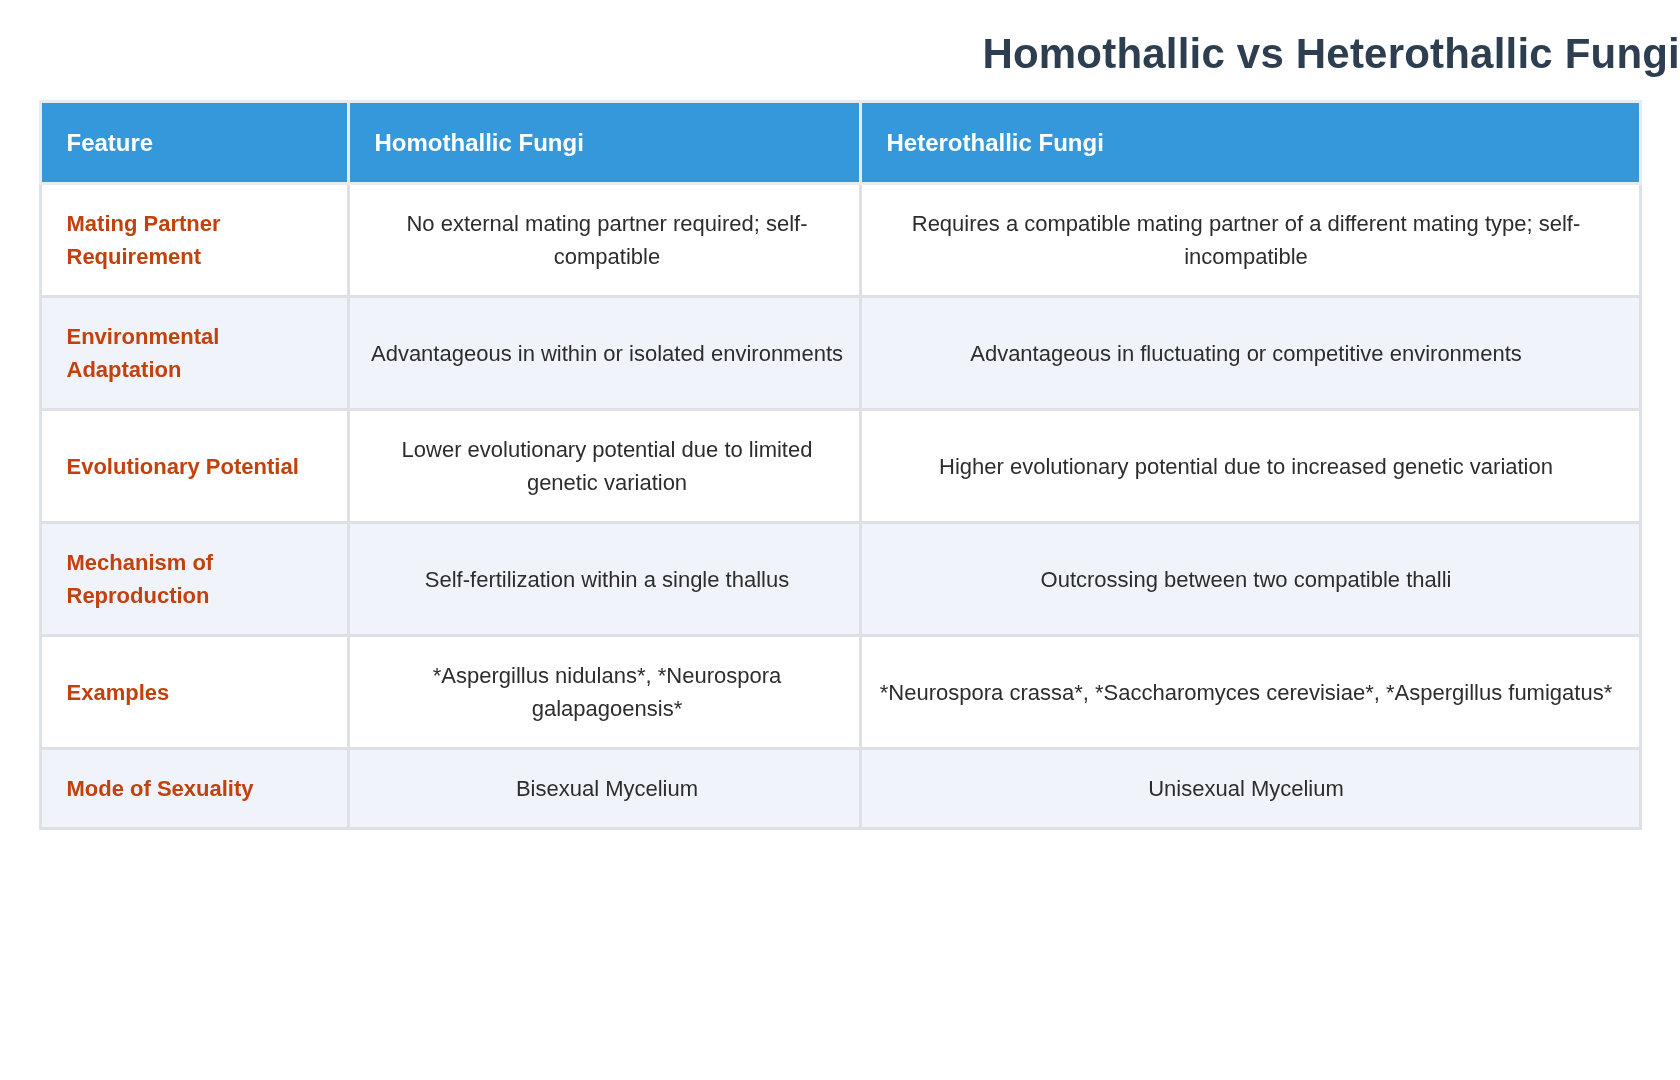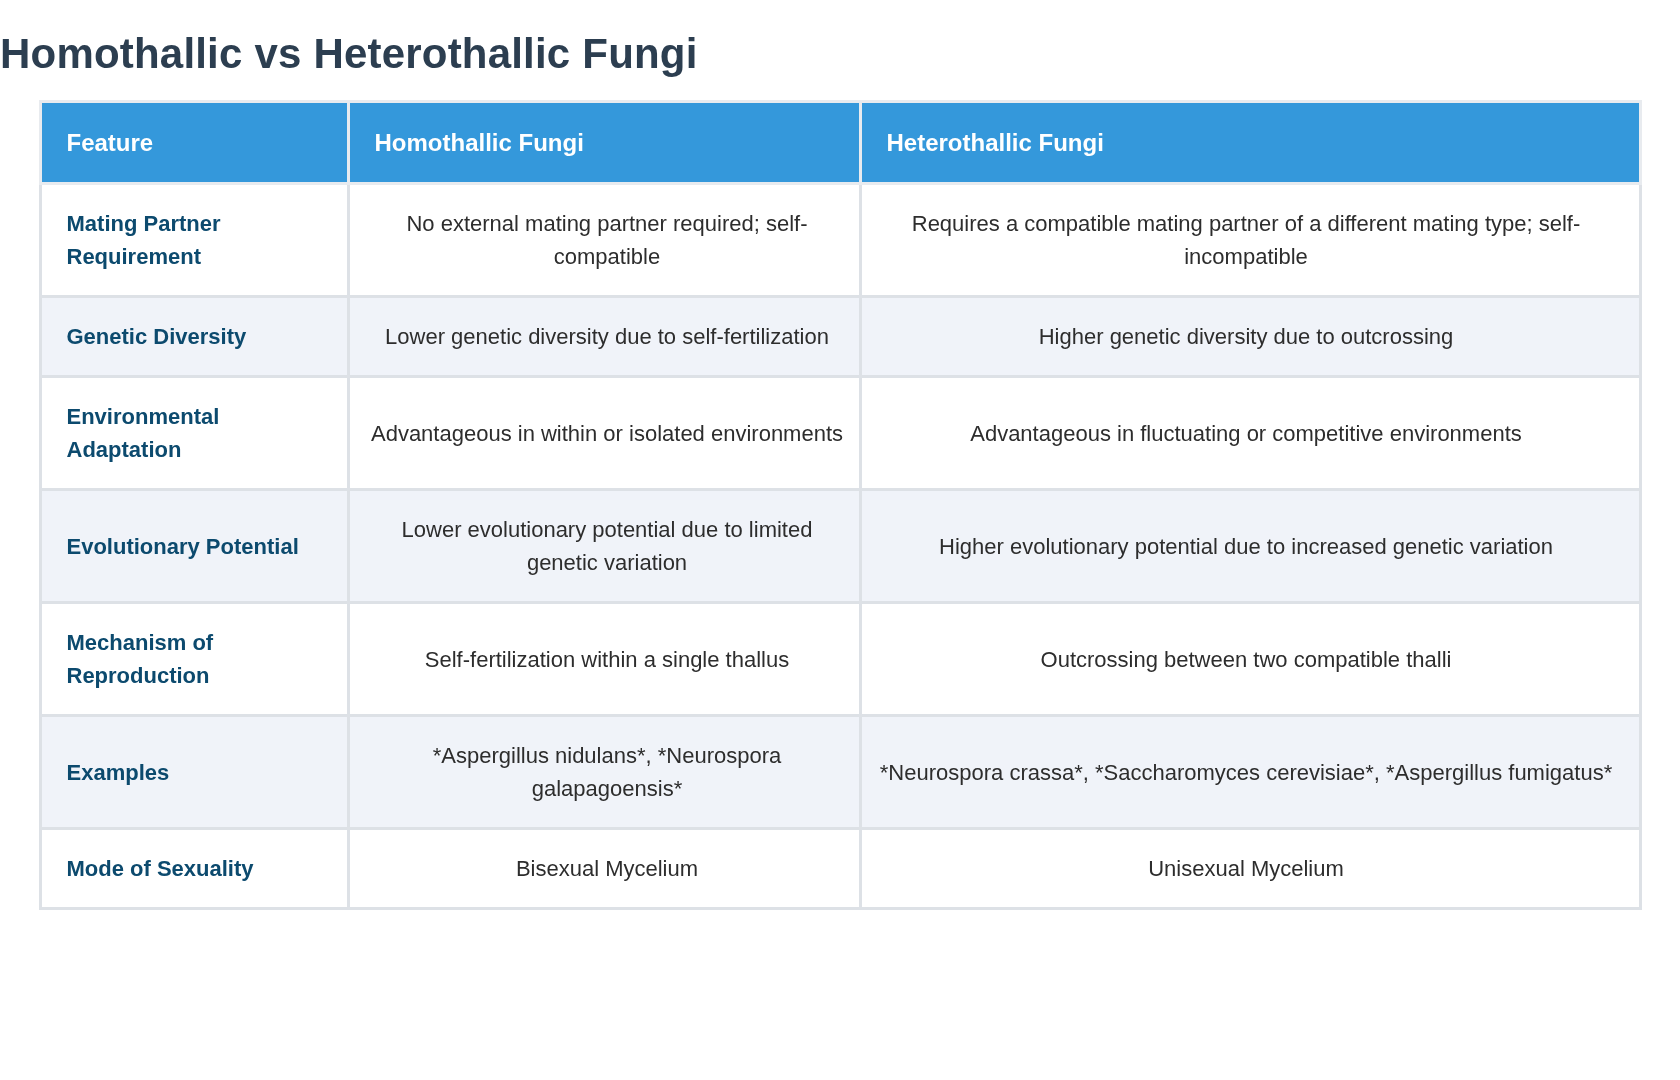--- a/index.html
+++ b/index.html
@@ -18,21 +18,21 @@
     background: #ffffff;
     width: 1680px;
     font-family: "Liberation Sans", sans-serif;
   }
   .page {
     width: 1680px;
     min-height: 1080px;
     background: #ffffff;
   }
   h1.page-title {
-    text-align: left;
+    text-align: right;
     font-size: 42px;
     font-weight: 700;
     color: var(--title-color);
     margin: 30px 0 22px 0;
     letter-spacing: 0.2px;
   }
   table.comparison-table {
     width: 1600px;
     margin: 0 auto;
     border-collapse: collapse;
@@ -54,21 +54,21 @@
     font-size: 24px;
     font-weight: 700;
     height: 82px;
     padding: 0 20px 0 25px;
     border-color: #e8ebef;
   }
   tbody tr { background: var(--row-bg); }
   tbody tr:nth-child(even) { background: var(--row-alt-bg); }
   tbody th.feature-cell {
     font-weight: 700;
-    color: #0c4a6e;
+    color: #c2410c;
     padding: 22px 12px 22px 25px;
     line-height: 1.5;
   }
   tbody td {
     line-height: 1.5;
     padding: 22px 14px 22px 20px;
     text-align: center;
   }
   tbody td.col3 {
     padding: 22px 20px 22px 12px;
@@ -93,25 +93,20 @@
         <th>Heterothallic Fungi</th>
       </tr>
     </thead>
     <tbody id="table-body">
   <tr>
     <th class="feature-cell" scope="row">Mating Partner Requirement</th>
     <td class="col2">No external mating partner required; self-compatible</td>
     <td class="col3">Requires a compatible mating partner of a different mating type; self-incompatible</td>
   </tr>
 
-  <tr>
-    <th class="feature-cell" scope="row">Genetic Diversity</th>
-    <td class="col2">Lower genetic diversity due to self-fertilization</td>
-    <td class="col3">Higher genetic diversity due to outcrossing</td>
-  </tr>
 
 
   <tr>
     <th class="feature-cell" scope="row">Environmental Adaptation</th>
     <td class="col2">Advantageous in within or isolated environments</td>
     <td class="col3">Advantageous in fluctuating or competitive environments</td>
   </tr>
 
   <tr>
     <th class="feature-cell" scope="row">Evolutionary Potential</th>

